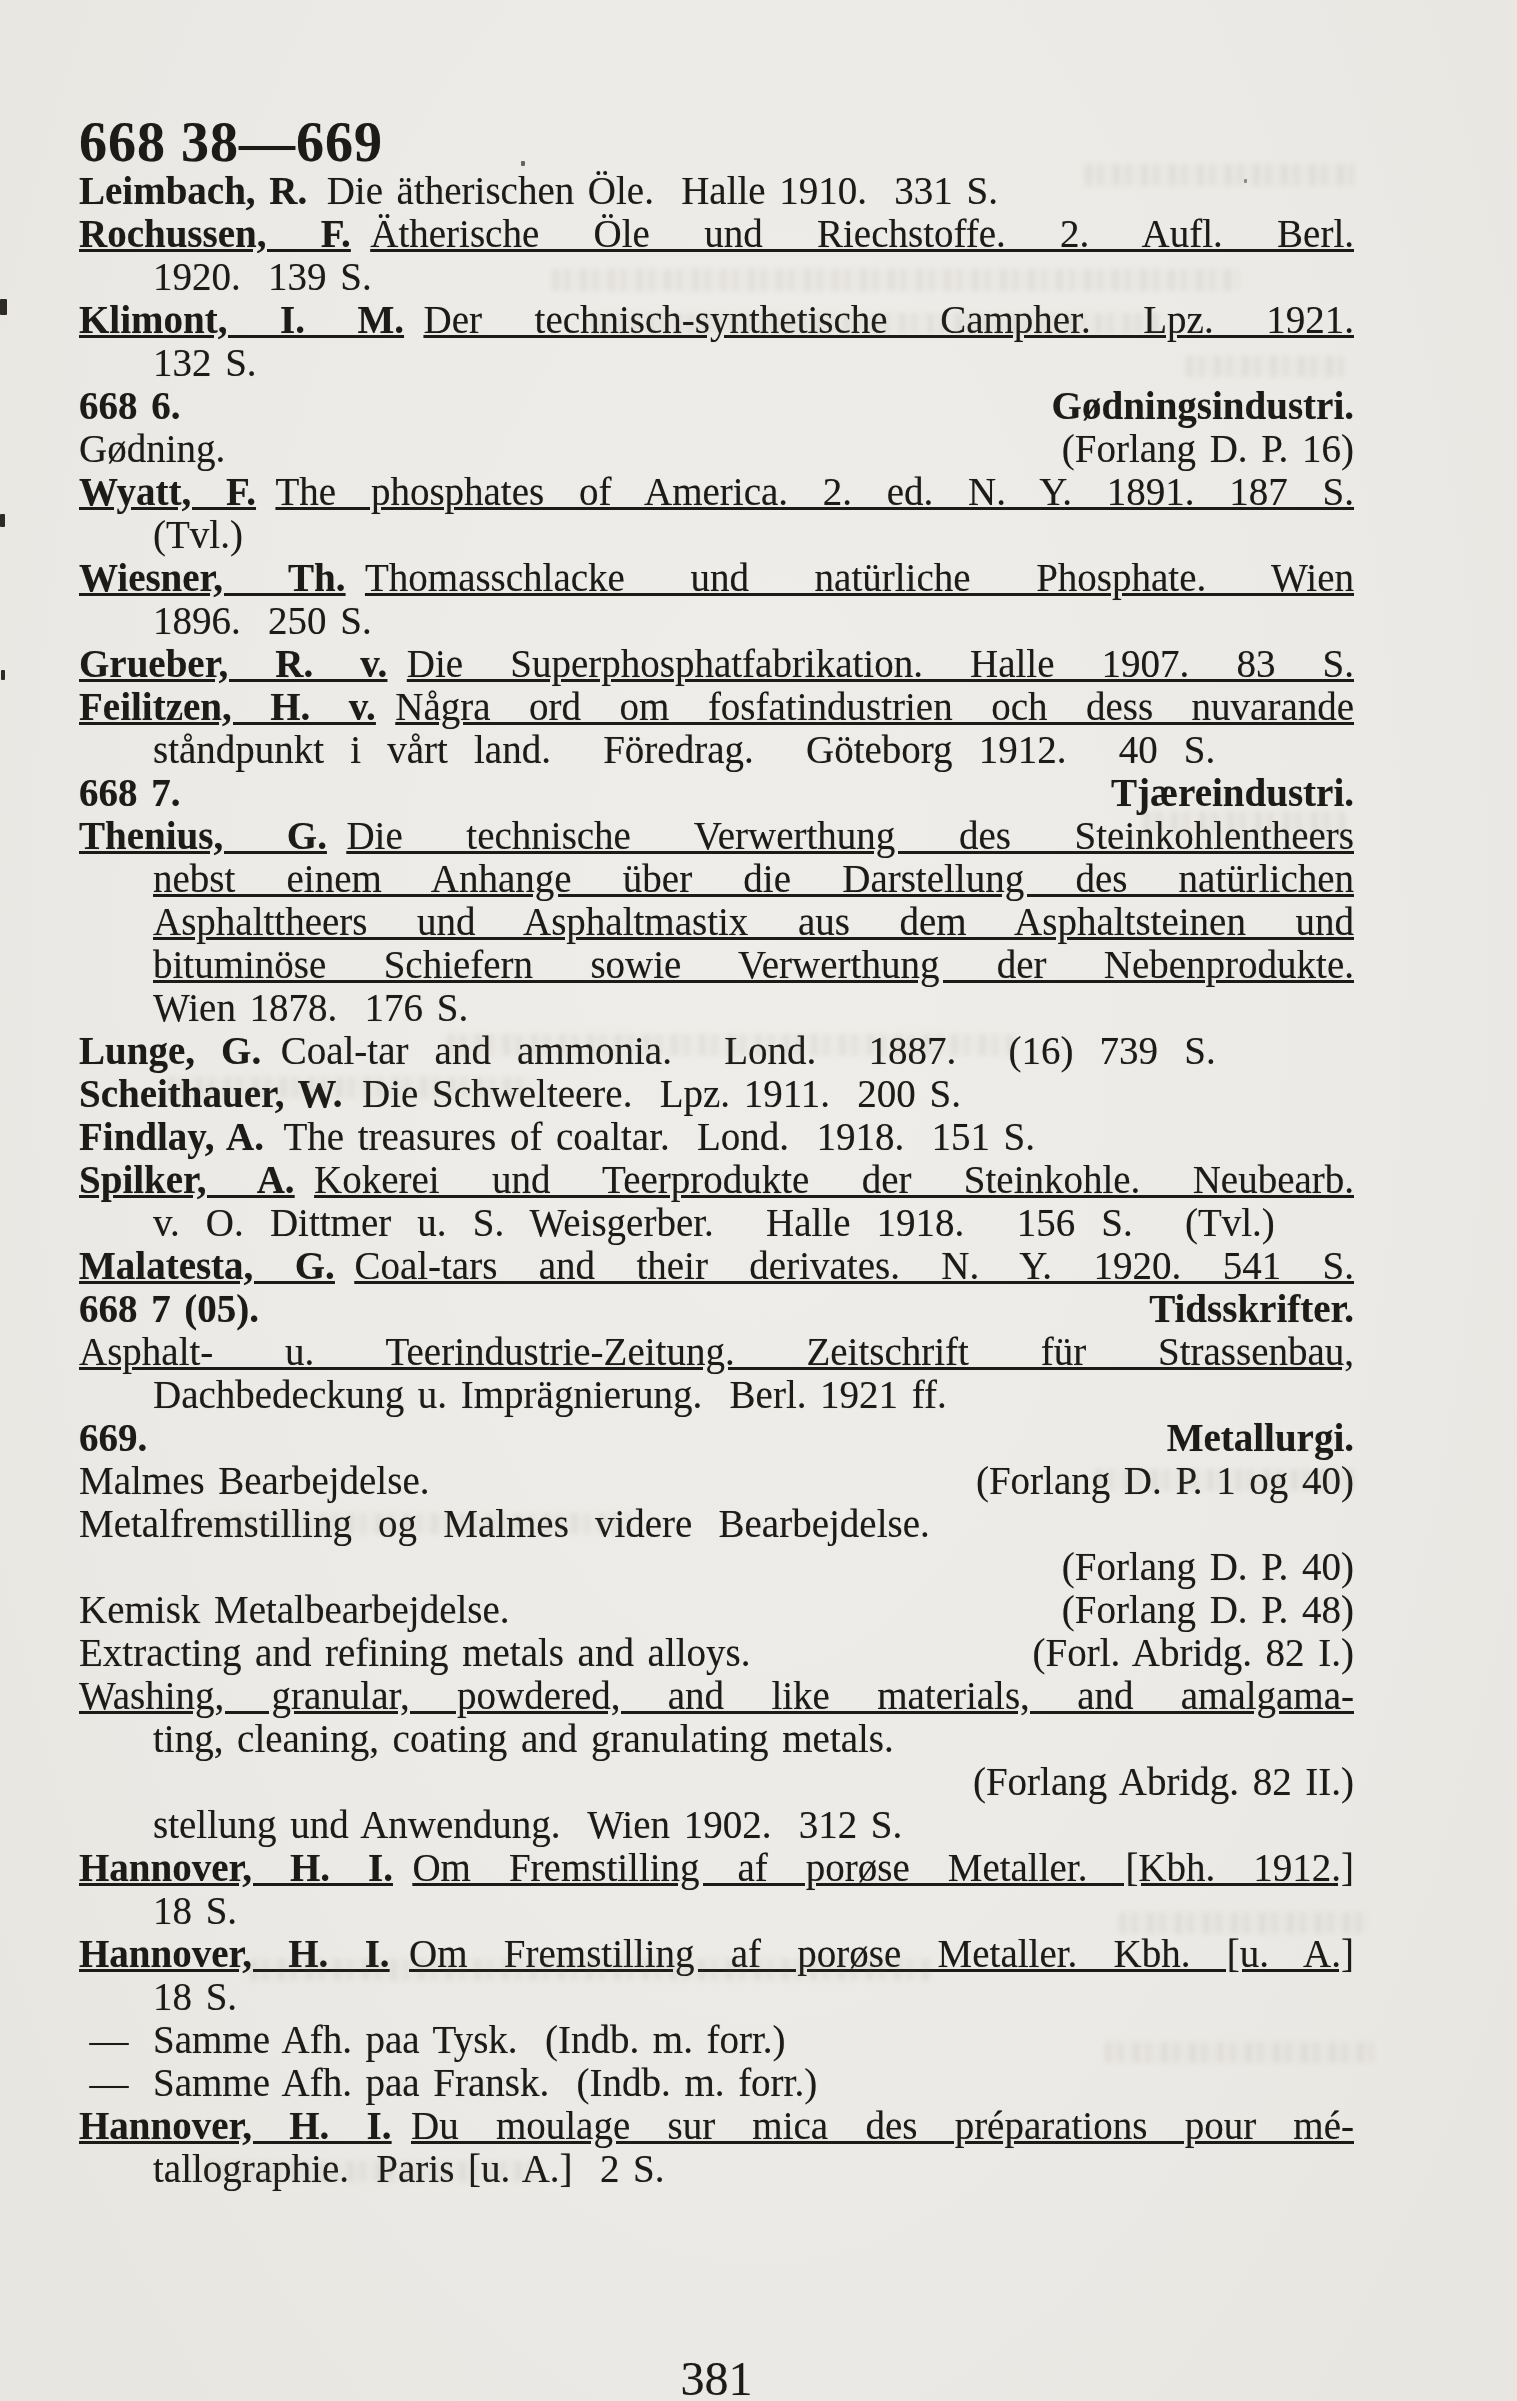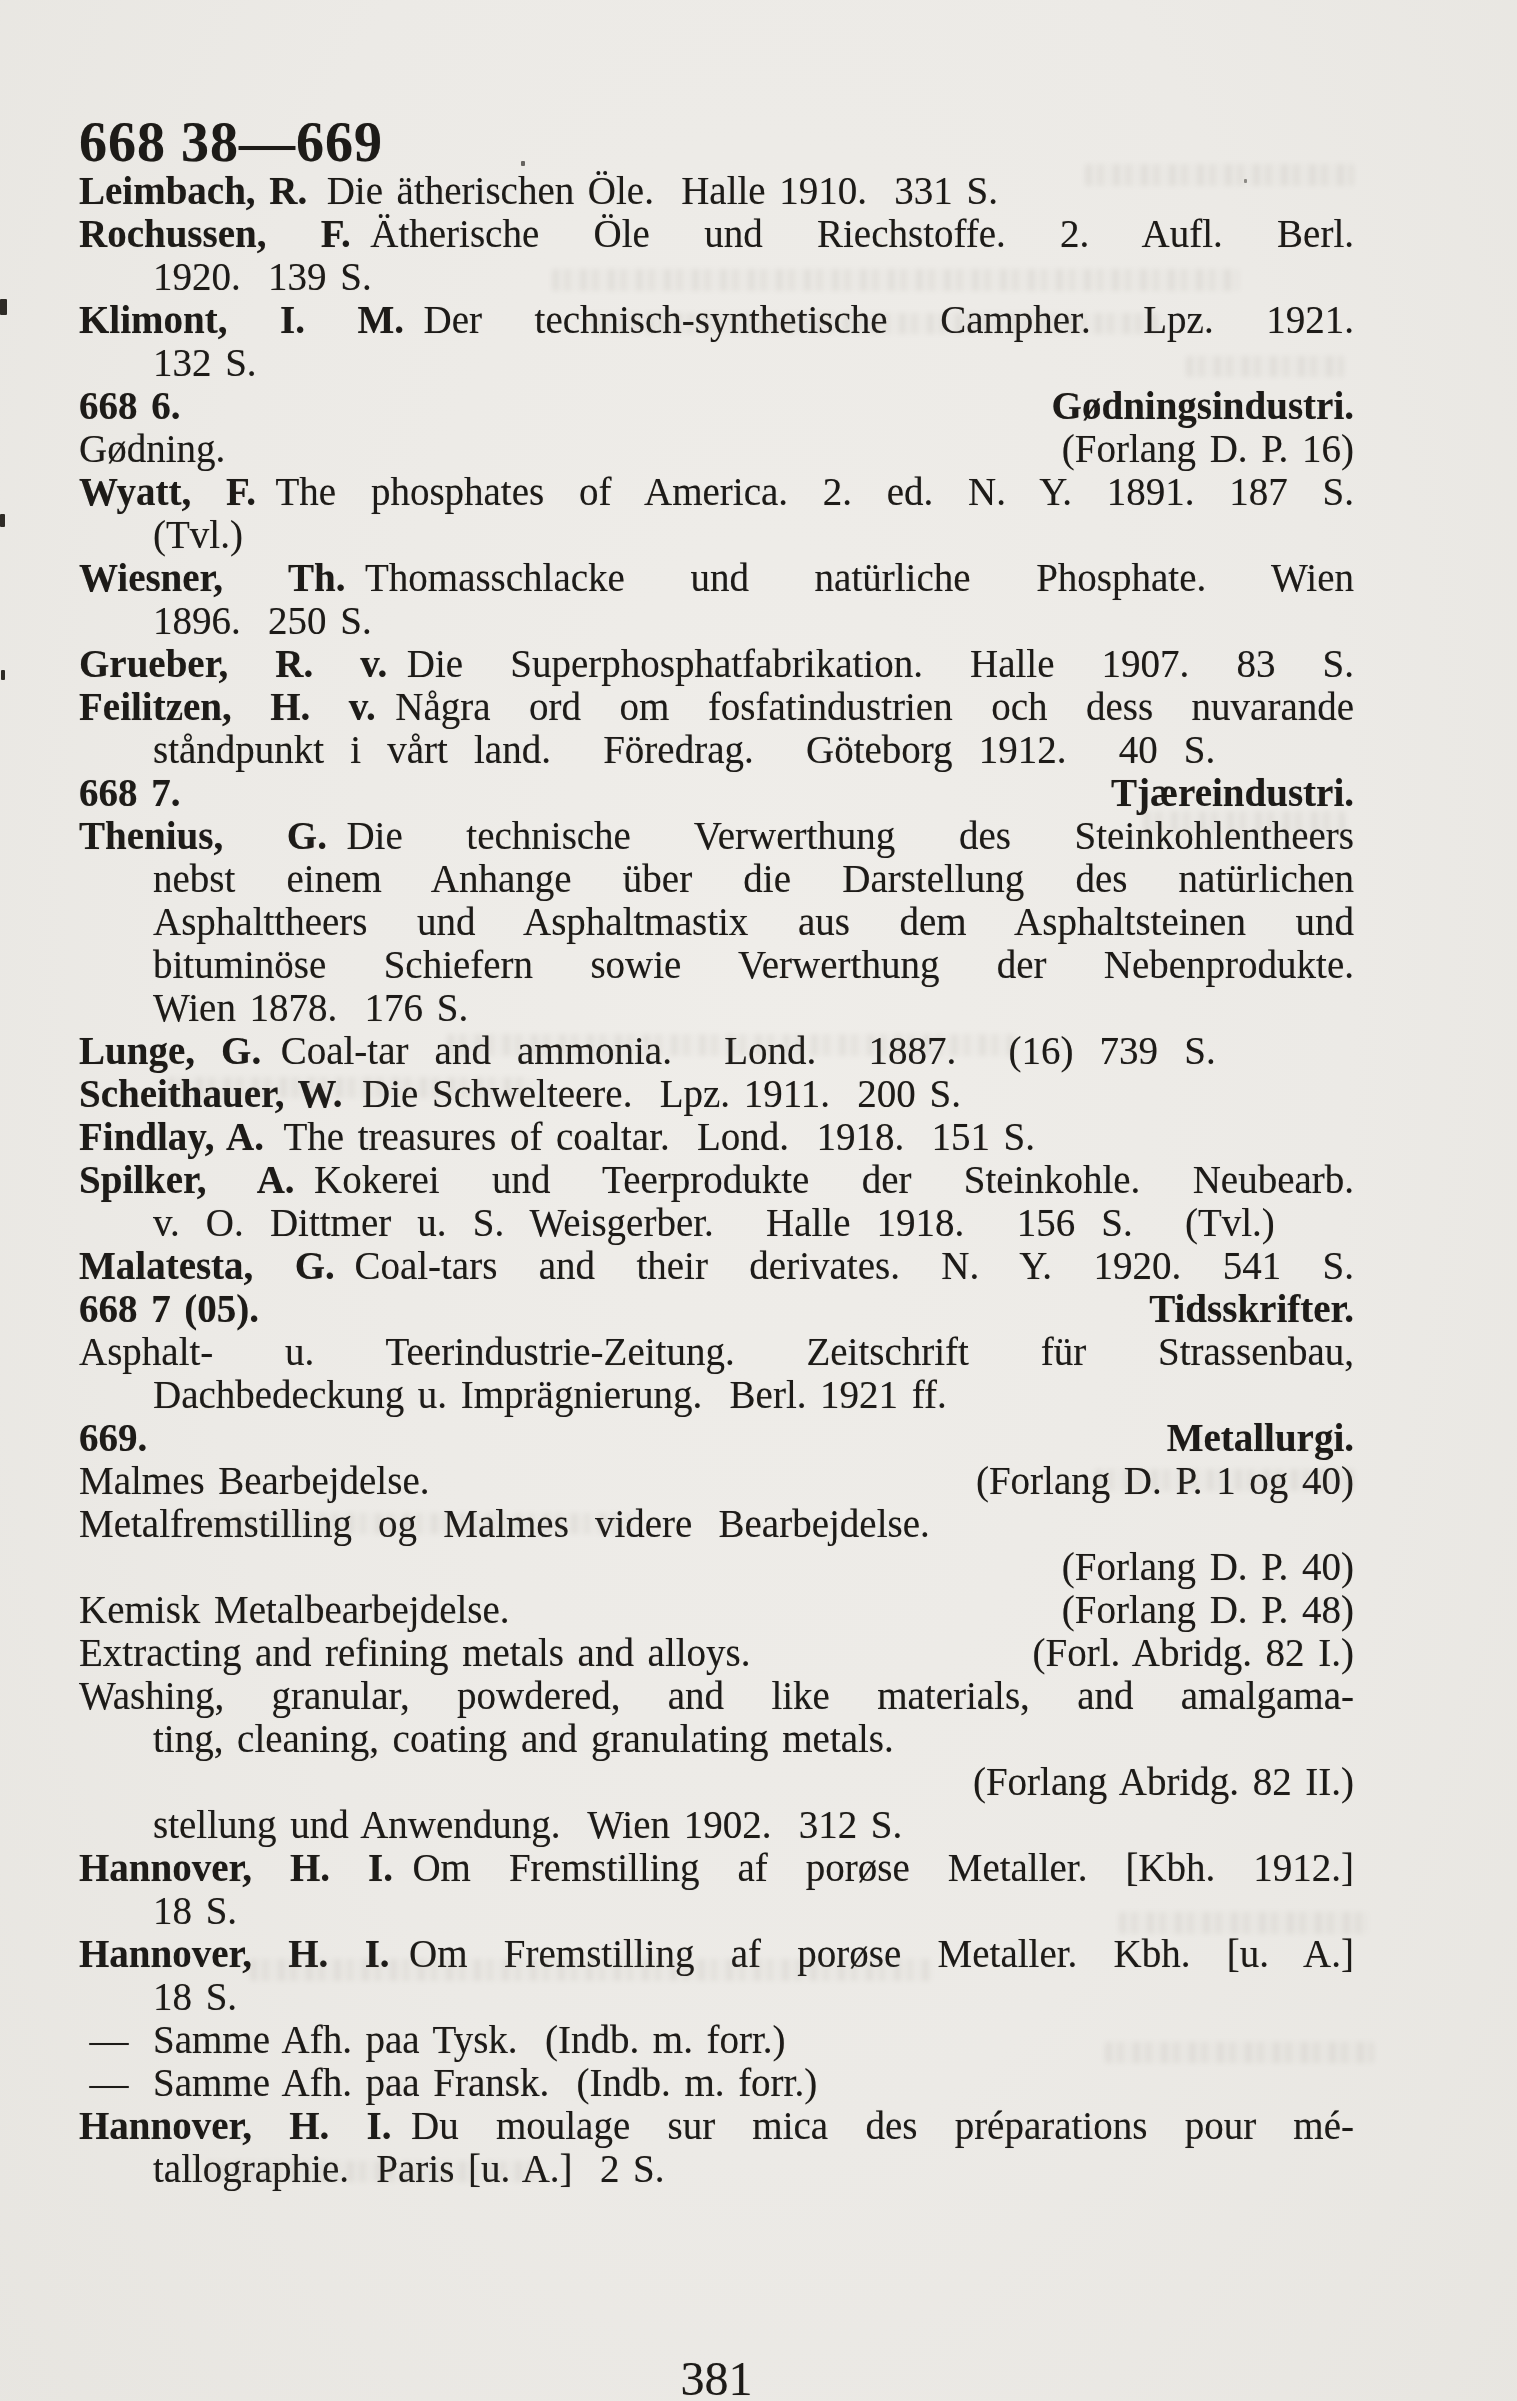--- a/index.html
+++ b/index.html
@@ -24,21 +24,21 @@
   }
   .bib-body { position: absolute; left: 79px; top: 169px; width: 1275px; }
   .line {
     height: 43px; line-height: 43px; font-size: 39px;
     white-space: pre; word-spacing: 0.10em;
   }
   .line b { font-weight: bold; }
   .line .lead { margin-right: 0.5em; }
   .line.ind { padding-left: 74px; }
   .line.wide { word-spacing: 0.42em; }
-  .line.justify { white-space: normal; text-align: justify; text-align-last: justify; -moz-text-align-last: justify; }
+  .line.justify { white-space: normal; text-align: justify; text-align-last: justify; text-decoration: underline; -moz-text-align-last: justify; }
   .line.split { display: flex; justify-content: space-between; gap: 48px; }
   .line.right { text-align: right; }
   .dash-mark { display: inline-block; width: 74px; padding-left: 10.6px; }
   .pagenum {
     position: absolute; left: 79px; top: 2357px; width: 1275px;
     text-align: center; font-size: 48px; line-height: 43px;
   }
   .ghost {
     position: absolute;
     background: repeating-linear-gradient(90deg,

